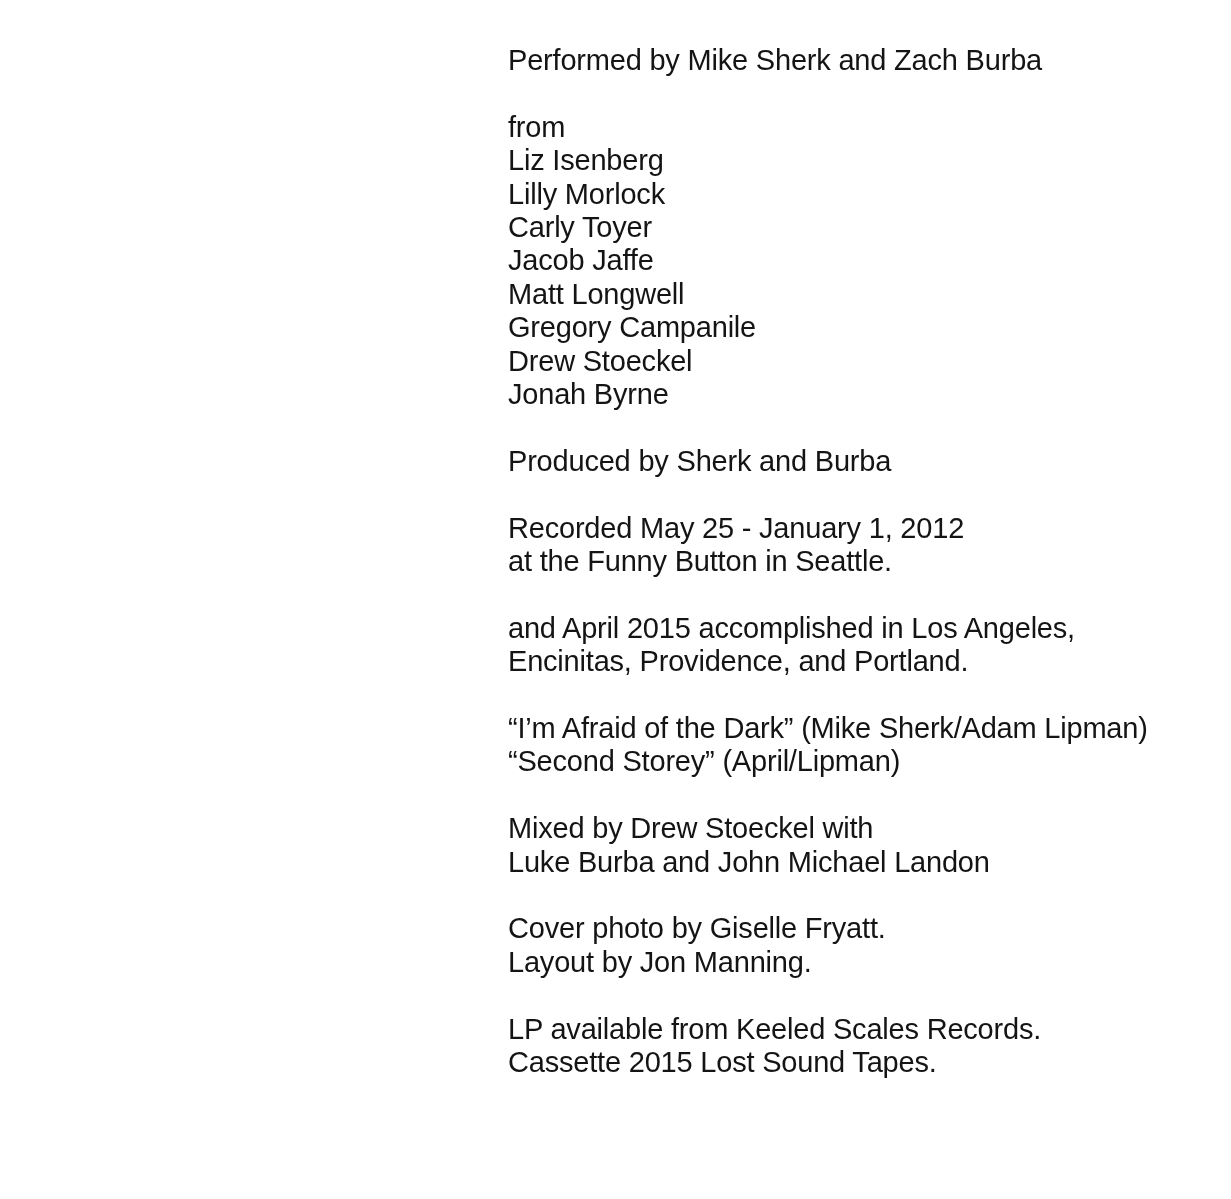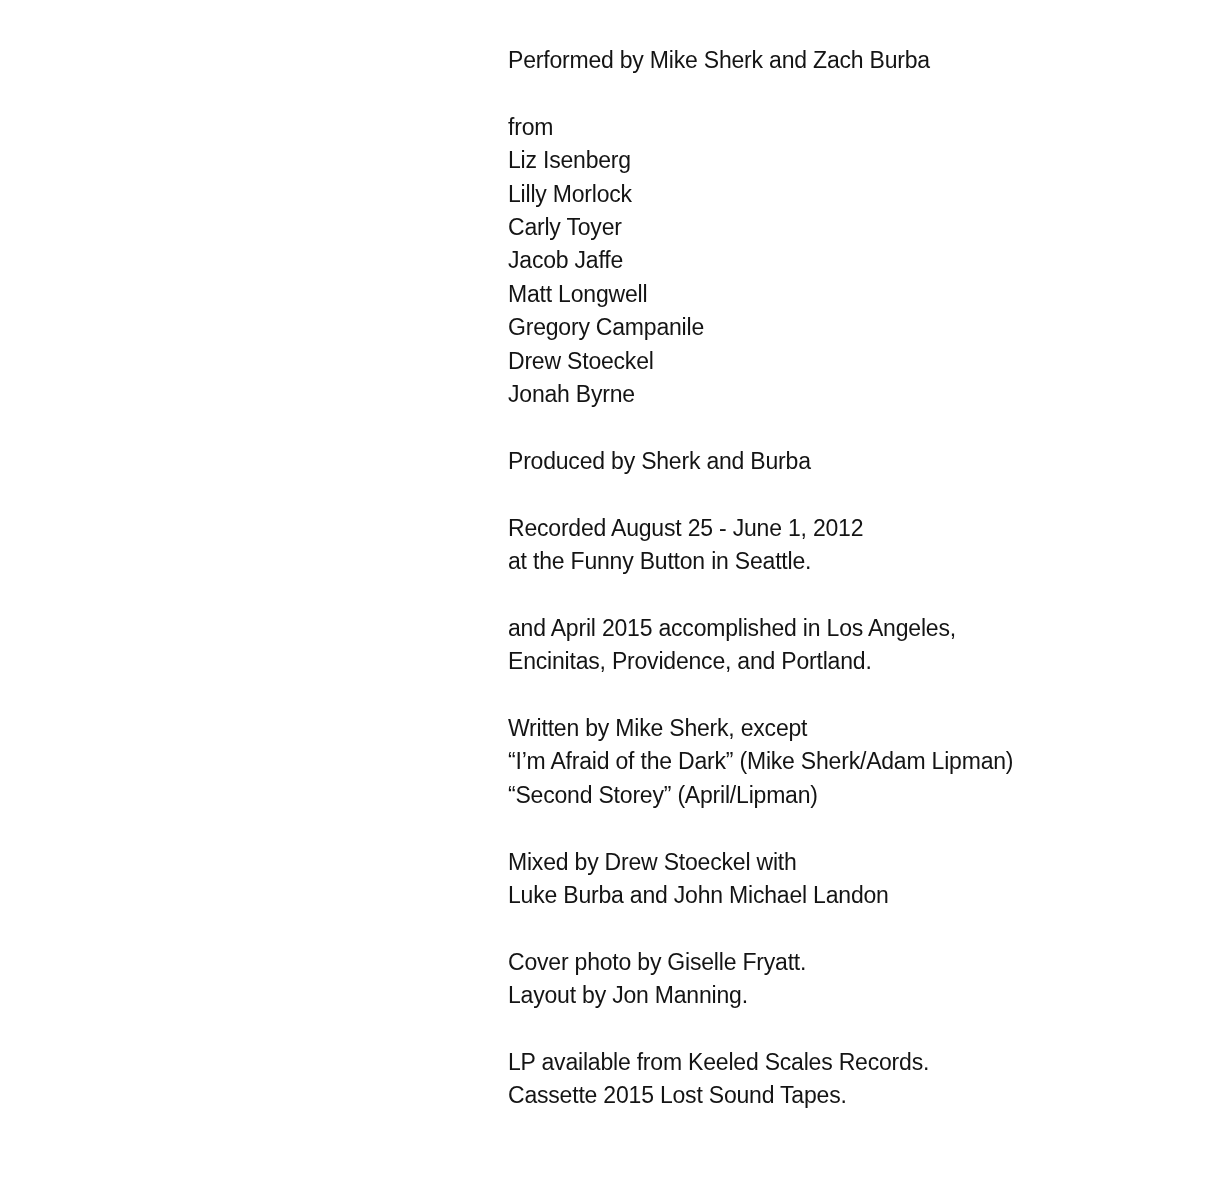--- a/index.html
+++ b/index.html
@@ -15,21 +15,21 @@
     height: 1199px;
     background: #ffffff;
     font-family: "Liberation Sans", sans-serif;
   }
   .text-block {
     position: absolute;
     left: 508px;
     top: 44px;
     width: 700px;
     color: #141414;
-    font-size: 23px;
+    font-size: 29px;
     line-height: 33.4px;
     letter-spacing: -0.2px;
     white-space: nowrap;
   }
   .paragraph { margin-bottom: 33.4px; }
   .paragraph:last-child { margin-bottom: 0; }
   .line { min-height: 33.4px; }
 </style>
 </head>
 <body>
@@ -51,31 +51,30 @@
       <div class="line">Gregory Campanile</div>
       <div class="line">Drew Stoeckel</div>
       <div class="line">Jonah Byrne</div>
     </div>
 
     <div class="paragraph">
       <div class="line">Produced by Sherk and Burba</div>
     </div>
 
     <div class="paragraph">
-      <div class="line">Recorded August 25 - June 1, 2012</div>
+      <div class="line">Recorded May 25 - January 1, 2012</div>
       <div class="line">at the Funny Button in Seattle.</div>
     </div>
 
     <div class="paragraph">
       <div class="line">and April 2015 accomplished in Los Angeles,</div>
       <div class="line">Encinitas, Providence, and Portland.</div>
     </div>
 
     <div class="paragraph">
-      <div class="line">Written by Mike Sherk, except</div>
       <div class="line">“I’m Afraid of the Dark” (Mike Sherk/Adam Lipman)</div>
       <div class="line">“Second Storey” (April/Lipman)</div>
     </div>
 
     <div class="paragraph">
       <div class="line">Mixed by Drew Stoeckel with</div>
       <div class="line">Luke Burba and John Michael Landon</div>
     </div>
 
     <div class="paragraph">

